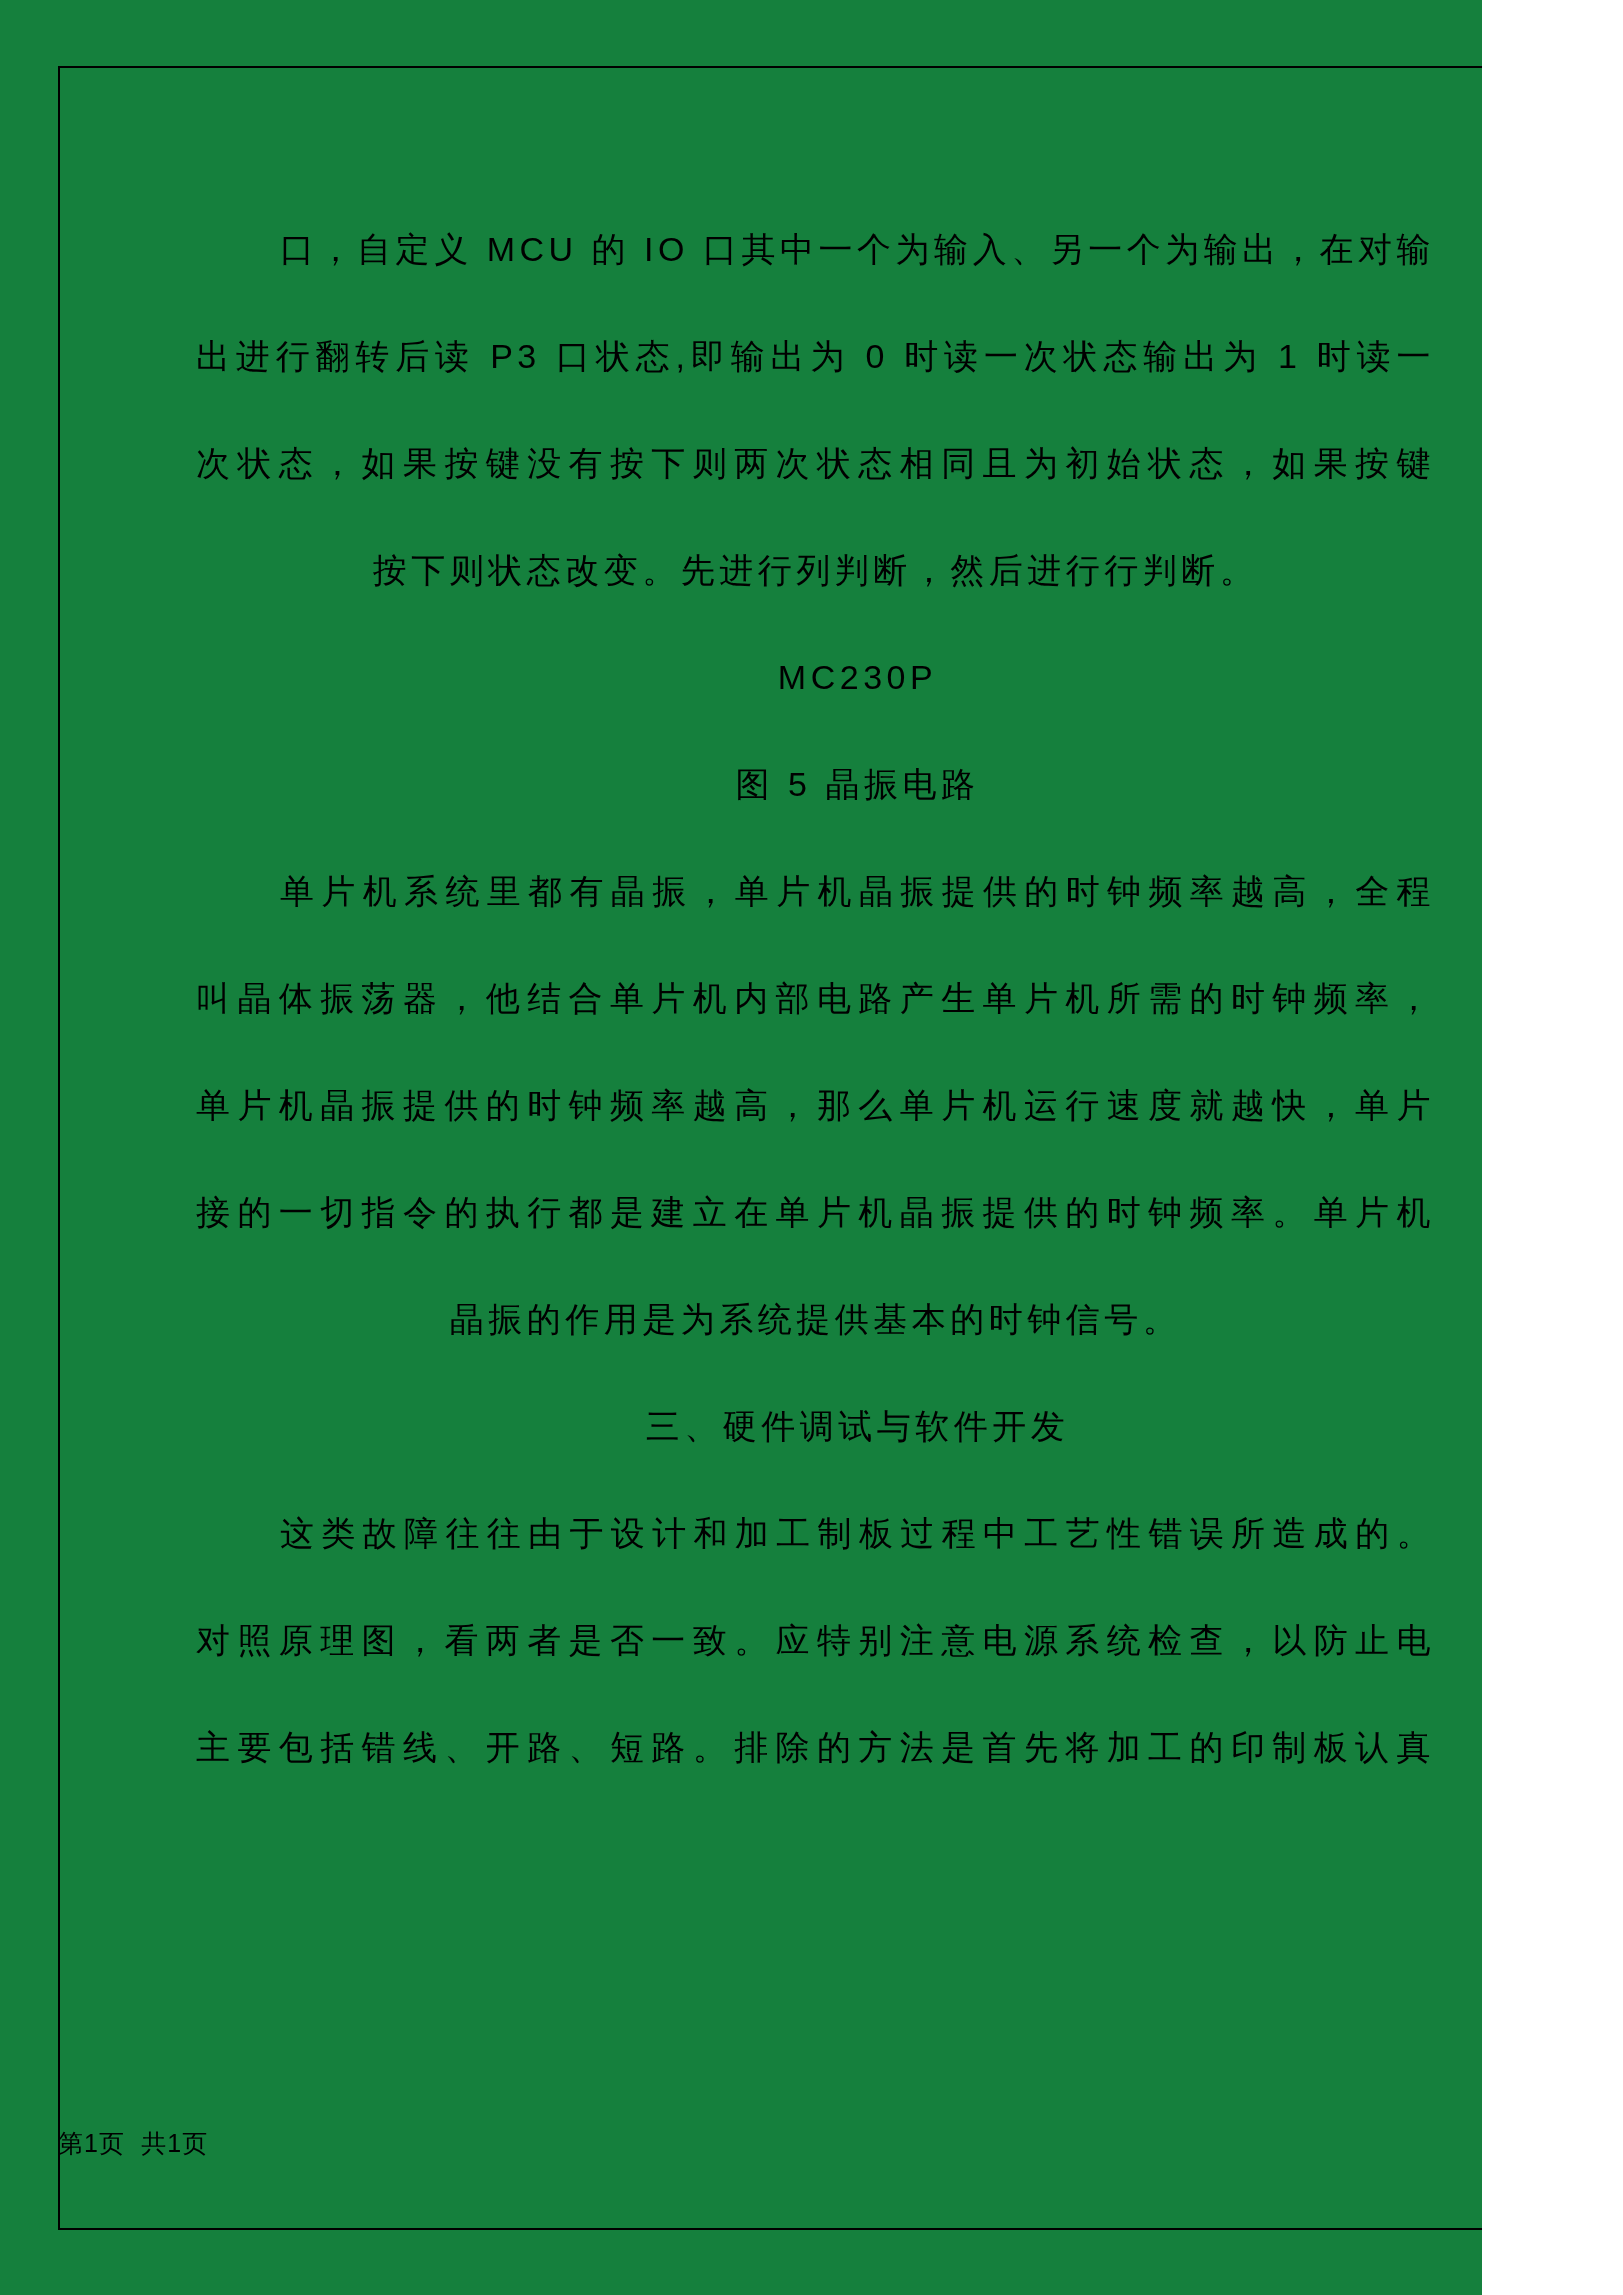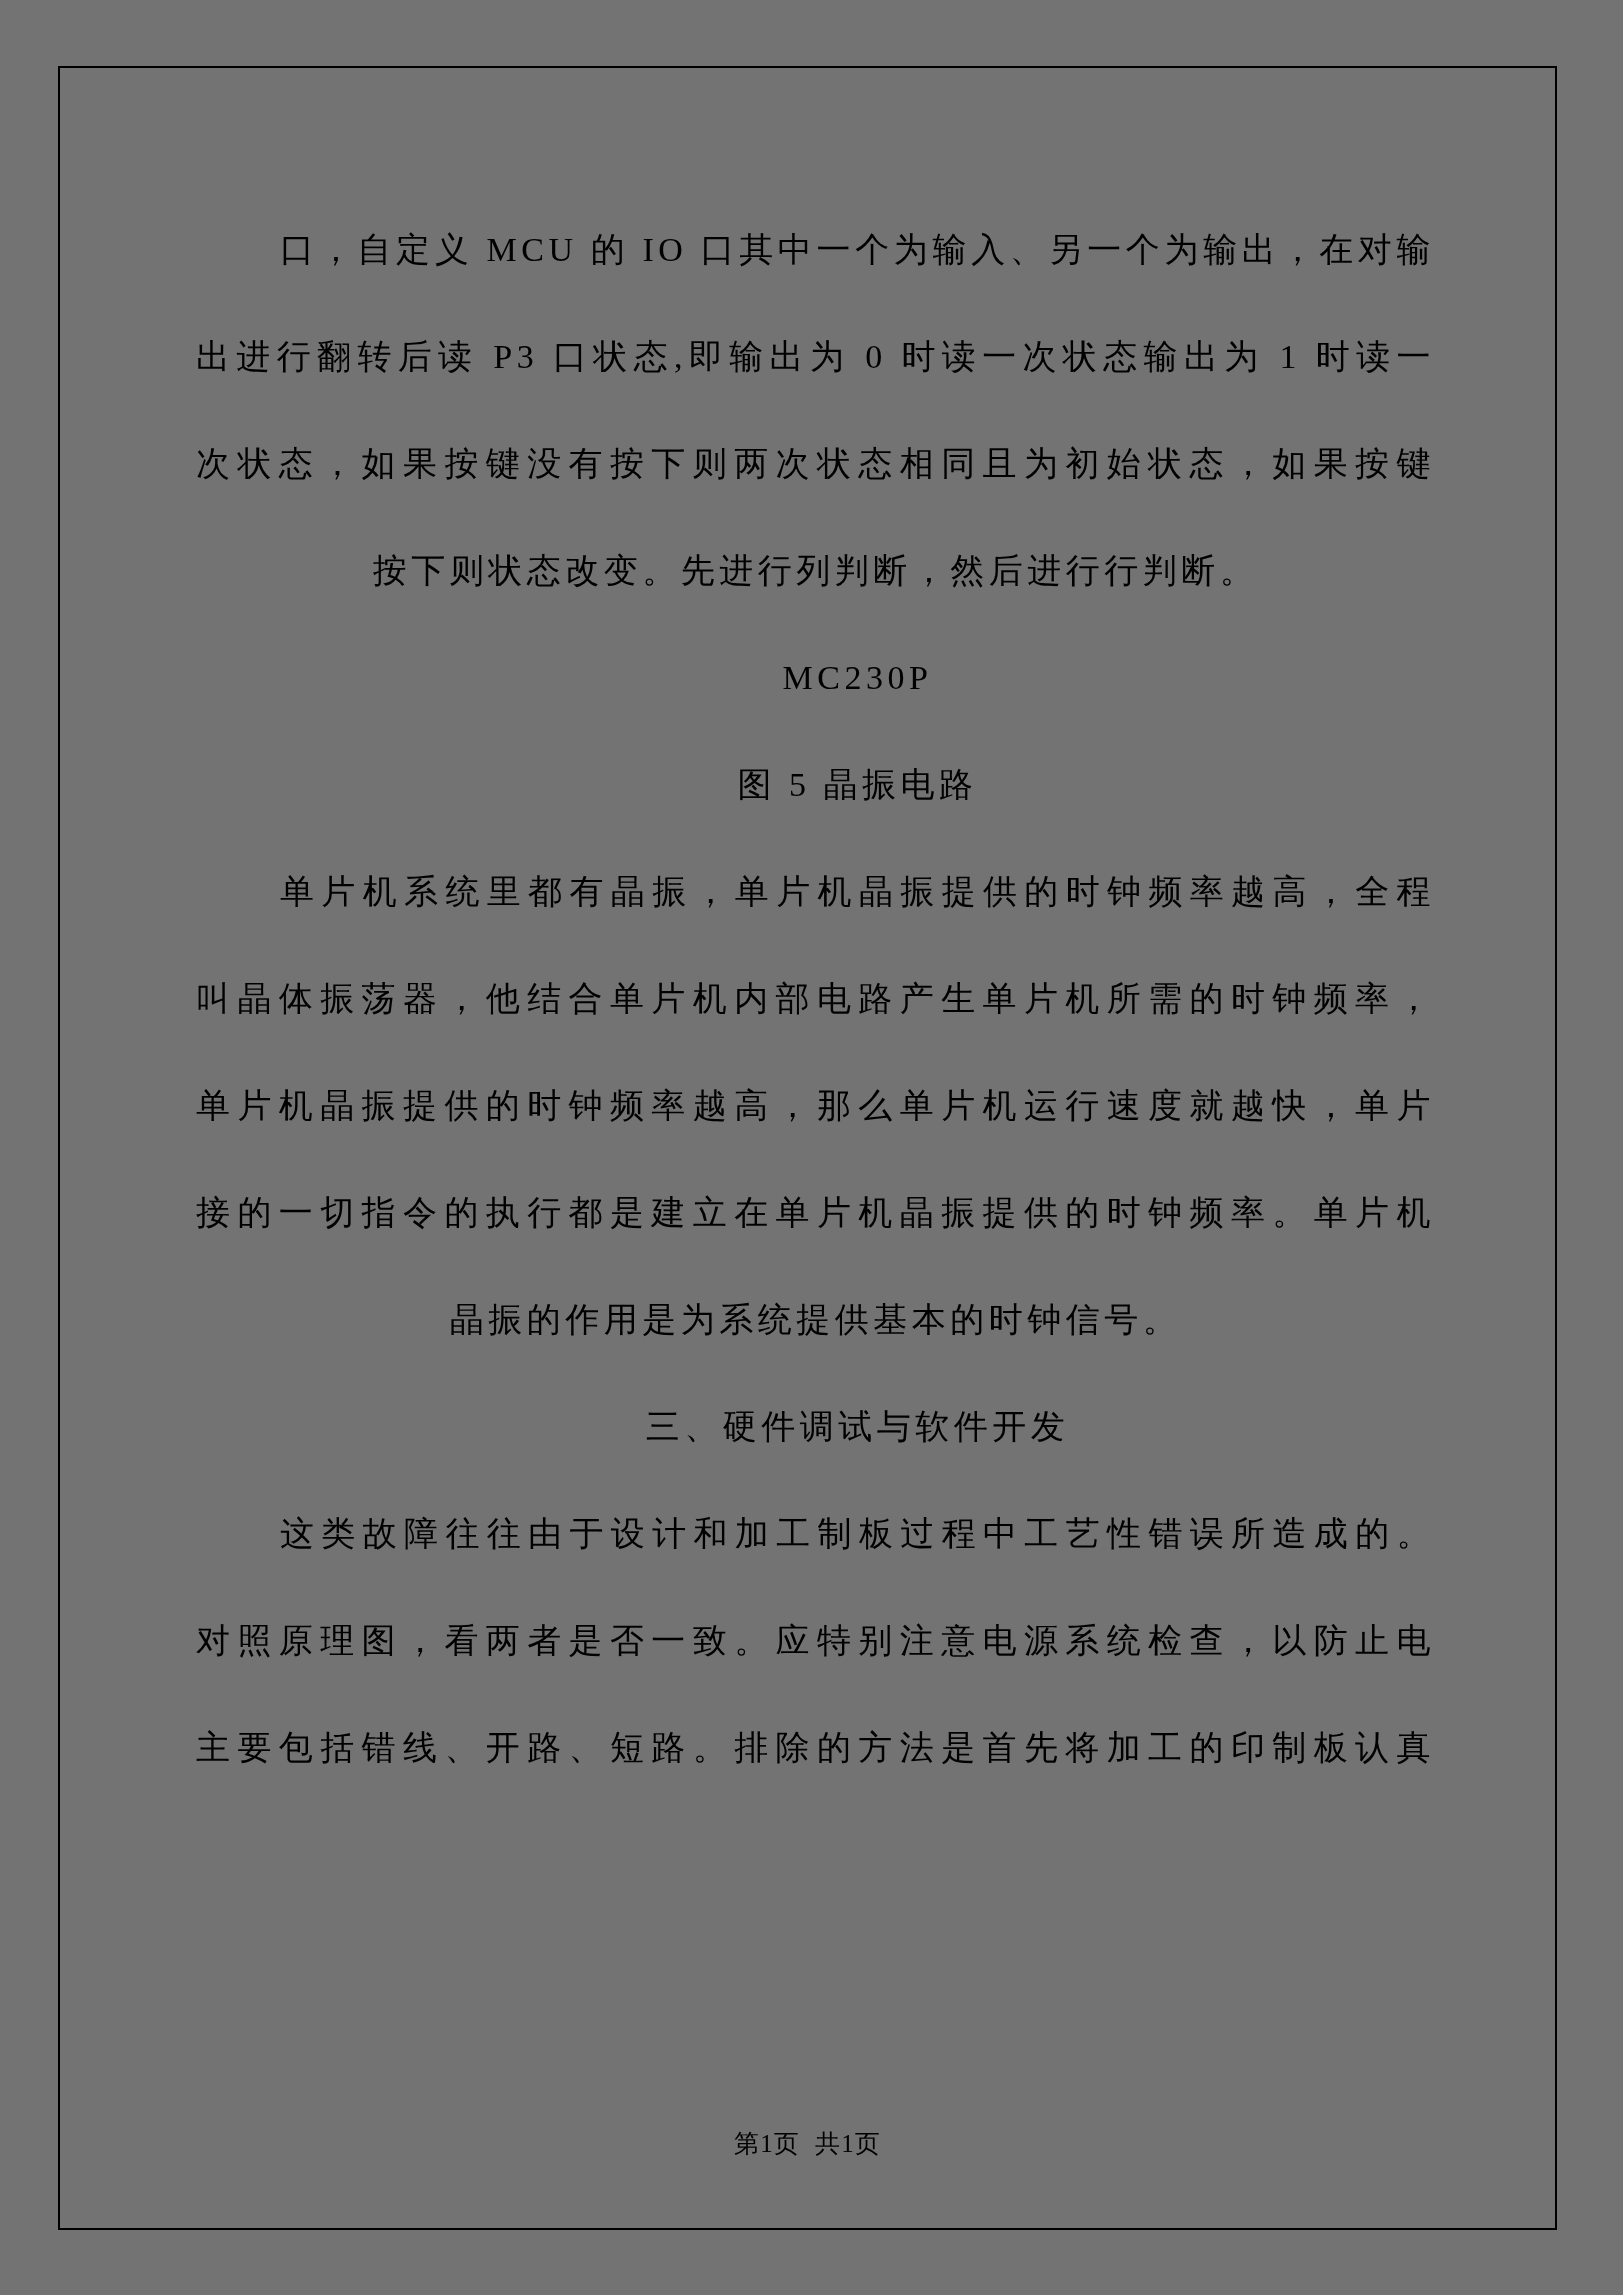--- a/index.html
+++ b/index.html
@@ -2,25 +2,25 @@
 <html lang="zh" style="font-size:9px"><head>
 <meta charset="utf-8">
 <style>
   html, body {
     margin: 0;
     padding: 0;
     background: #ffffff;
   }
   .page {
     position: relative;
-    width: 1623px;
+    width: 1482px;
     height: 2295px;
-    background: #737373;
+    background: #15803d;
     overflow: hidden;
-    font-family: Liberation Serif, serif;
+    font-family: Liberation Sans, sans-serif;
     color: #000000;
   }
   .frame {
     position: absolute;
     left: 58px;
     top: 66px;
     width: 1499px;
     height: 2164px;
     border: 2.2px solid #000000;
     box-sizing: border-box;
@@ -46,21 +46,20 @@
     text-justify: inter-character;
   }
   .text-line.indent {
     text-indent: 84px;
   }
   .page-footer {
     position: absolute;
     left: 58px;
     top: 2128px;
     width: 1499px;
-    text-align: center;
     font-size: 25px;
     line-height: 31px;
     letter-spacing: 1.1px;
     word-spacing: 7.9px;
   }
 </style>
 </head>
 <body>
 
 <div class="page">

